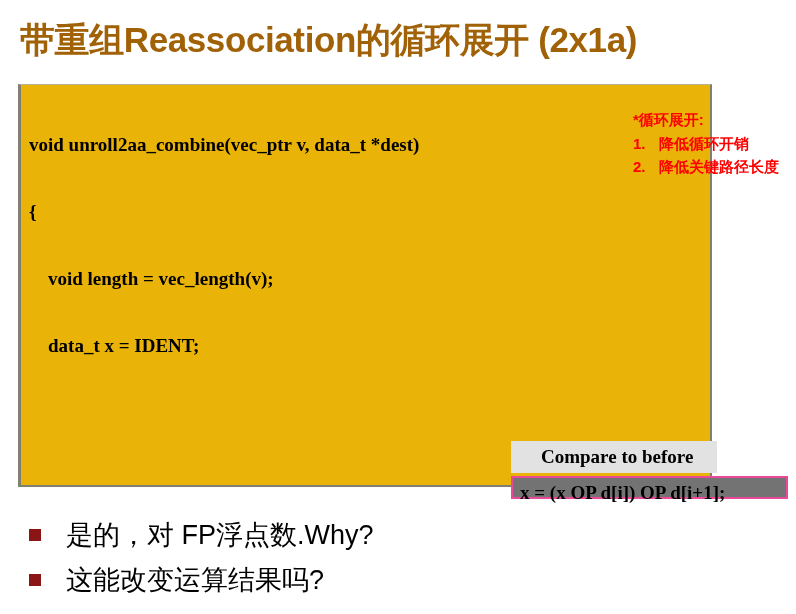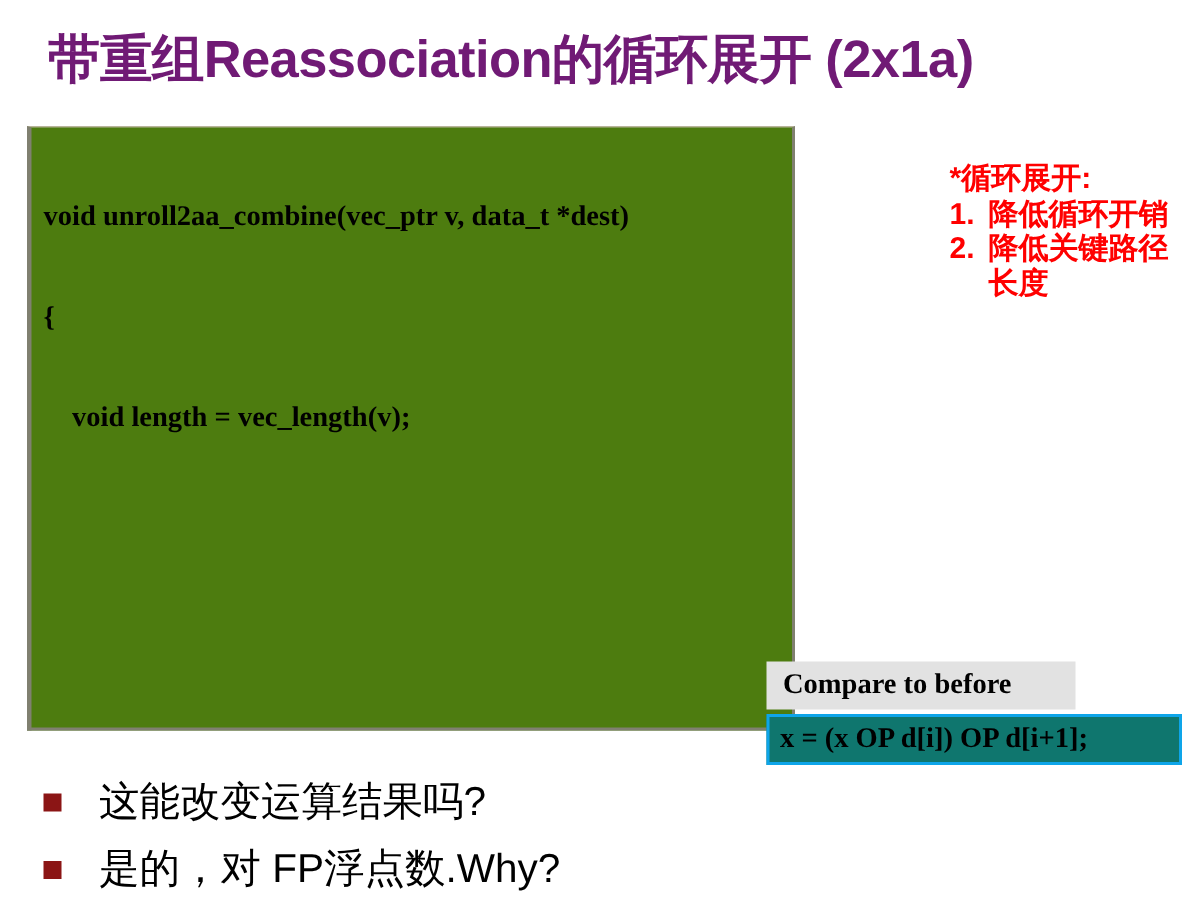--- a/index.html
+++ b/index.html
@@ -11,40 +11,40 @@
     width: 796px;
     height: 614px;
     position: relative;
     overflow: hidden;
     font-family: "Liberation Sans", sans-serif;
   }
 
   
   #slide-title {
     position: absolute;
-    left: 32px;
+    left: 20px;
     top: 18px;
     width: 760px;
     font-family: "Liberation Sans", sans-serif;
     font-weight: bold;
     font-size: 35px;
     line-height: 44px;
-    color: #701a75;
+    color: #a16207;
     letter-spacing: -0.4px;
     white-space: nowrap;
   }
 
   
   #code-block {
     position: absolute;
     left: 18px;
     top: 84px;
-    width: 512px;
+    width: 694px;
     height: 403px;
-    background: #4d7c0f;
+    background: #eab308;
     border-left: 3px solid #808070;
     border-top: 1px solid #b8b49a;
     border-right: 2px solid #808070;
     border-bottom: 2px solid #808070;
     box-sizing: border-box;
     overflow: hidden;
   }
   .code-lines {
     padding: 4px 0 0 8px;
     font-family: "Liberation Serif", serif;
@@ -58,21 +58,21 @@
 
   
   #right-note {
     position: absolute;
     left: 633px;
     top: 108px;
     width: 160px;
     color: #FF0000;
     font-family: "Liberation Sans", sans-serif;
     font-weight: bold;
-    font-size: 20px;
+    font-size: 15px;
     line-height: 23px;
   }
   #right-note .note-head {
     margin-bottom: 1px;
   }
   #right-note ol {
     margin: 0;
     padding: 0;
     list-style: none;
   }
@@ -100,29 +100,30 @@
     box-sizing: border-box;
   }
   #compare-label .txt {
     font-family: "Liberation Serif", serif;
     font-weight: bold;
     font-size: 19px;
     line-height: 32px;
     color: #000000;
     padding-left: 11px;
     white-space: nowrap;
+    margin-left: 19px;
   }
   #compare-code {
     position: absolute;
     left: 511px;
     top: 476px;
     width: 277px;
-    height: 34px;
-    background: #0f766e;
-    border: 2px solid #0ea5e9;
+    height: 23px;
+    background: #737373;
+    border: 2px solid #ec4899;
     box-sizing: border-box;
   }
   #compare-code .txt {
     font-family: "Liberation Serif", serif;
     font-weight: bold;
     font-size: 19px;
     line-height: 29px;
     color: #000000;
     padding-left: 7px;
     white-space: nowrap;
@@ -160,20 +161,21 @@
 </head>
 <body>
 
 <div id="slide-title">带重组Reassociation的循环展开 (2x1a)</div>
 
 <div id="code-block">
   <div class="code-lines">
     <div class="code-line">void unroll2aa_combine(vec_ptr v, data_t *dest)</div>
     <div class="code-line">{</div>
     <div class="code-line">    void length = vec_length(v);</div>
+    <div class="code-line">    data_t x = IDENT;</div>
     
     
     
     
     
     
     
     
     
     
@@ -198,19 +200,19 @@
 <div id="compare-label">
   <div class="txt">Compare to before</div>
 </div>
 <div id="compare-code">
   <div class="txt">x = (x OP d[i]) OP d[i+1];</div>
 </div>
 
 <div id="bullets">
   <div class="bullet-row">
     <span class="bullet-mark"></span>
-    <span class="bullet-text">这能改变运算结果吗?</span>
+    <span class="bullet-text">是的，对 FP浮点数</span><span class="bullet-text tail-serif">.</span><span class="bullet-text why">Why?</span>
   </div>
   <div class="bullet-row">
     <span class="bullet-mark"></span>
-    <span class="bullet-text">是的，对 FP浮点数</span><span class="bullet-text tail-serif">.</span><span class="bullet-text why">Why?</span>
+    <span class="bullet-text">这能改变运算结果吗?</span>
   </div>
 </div>
 
 </body></html>

